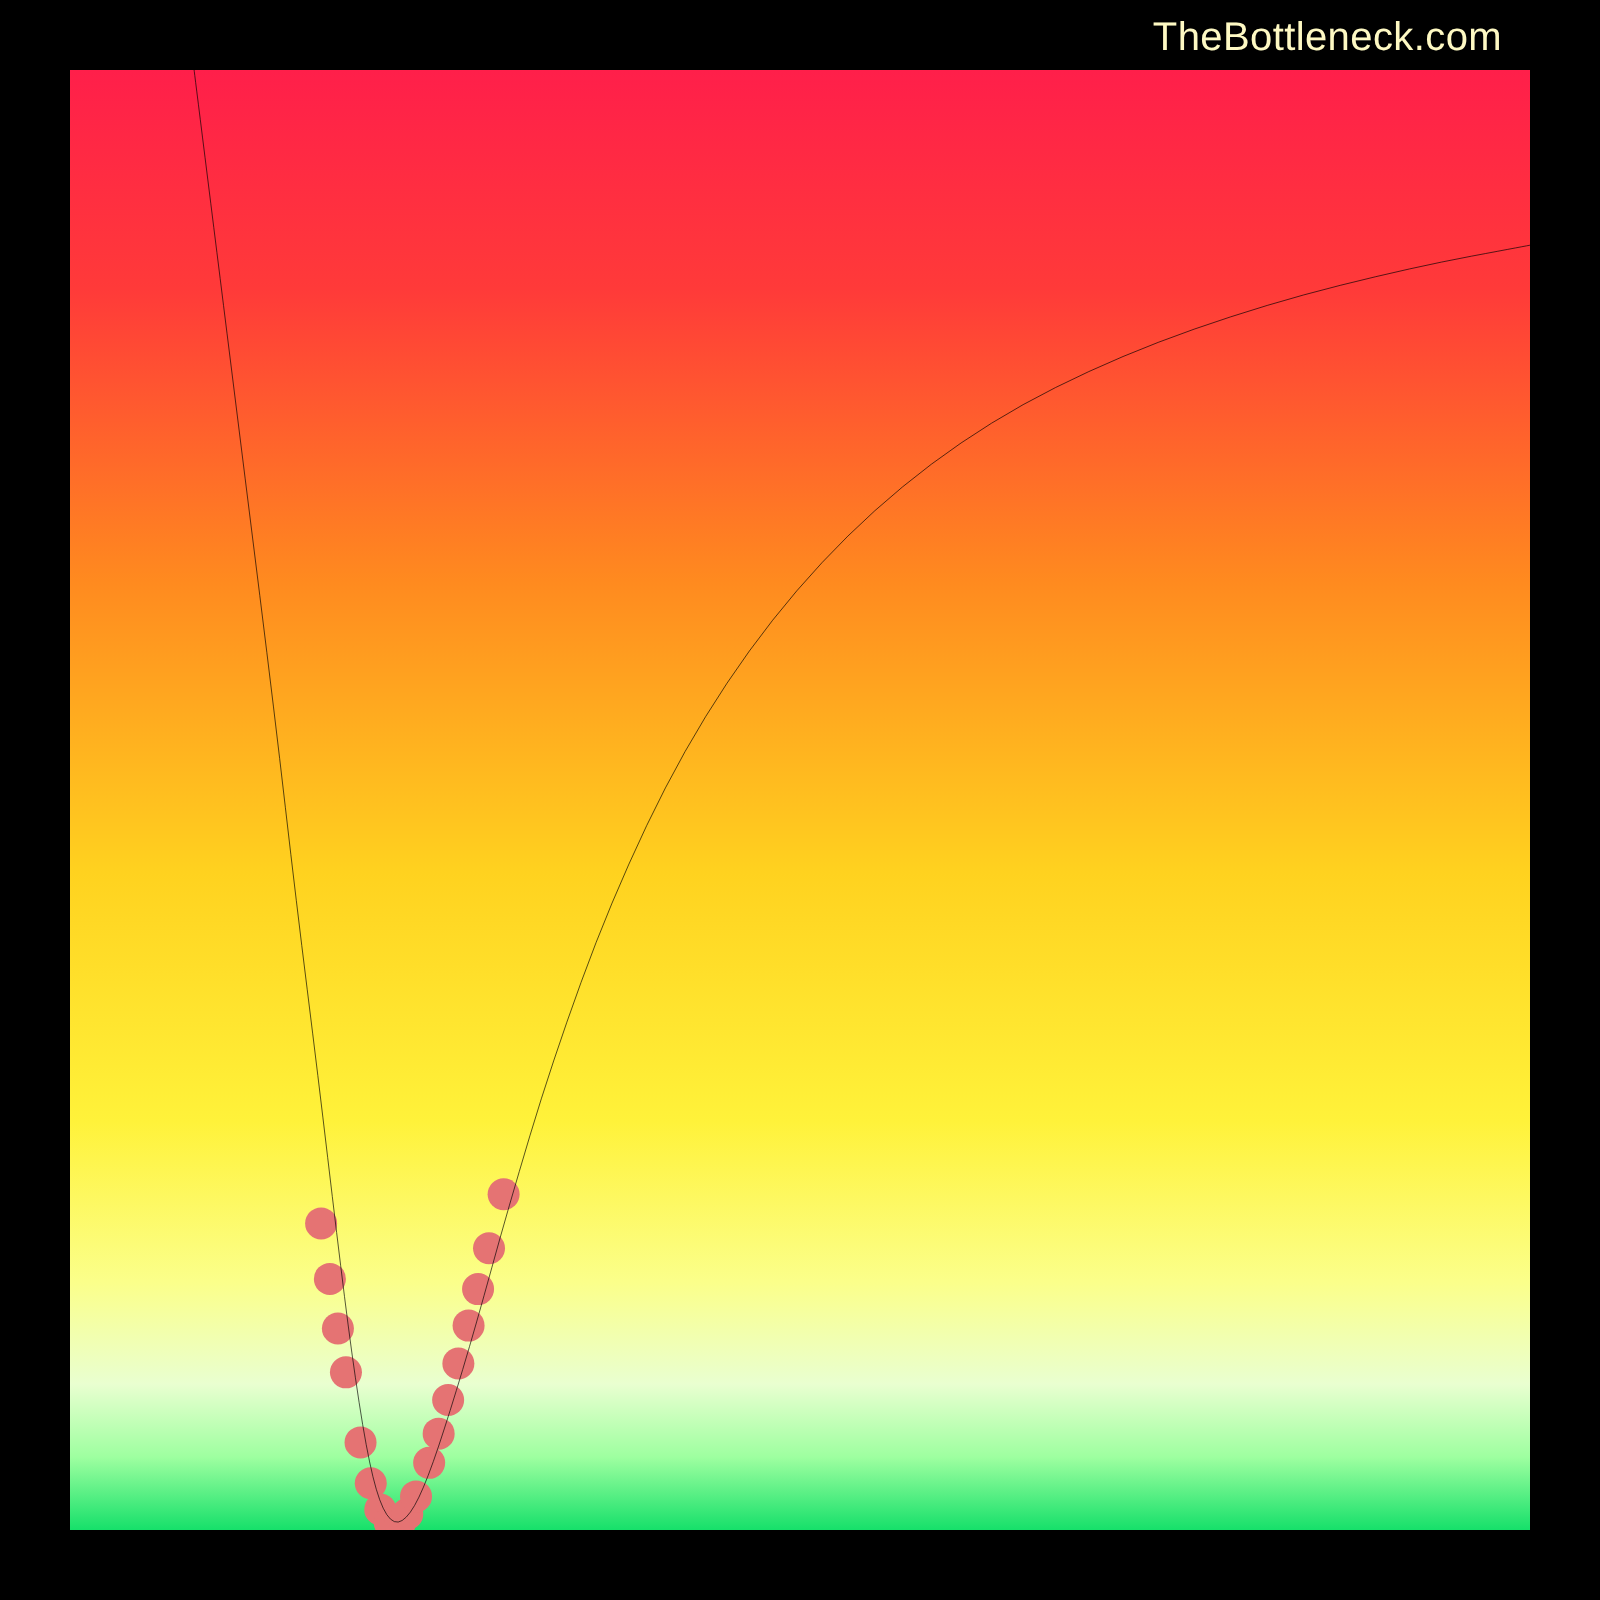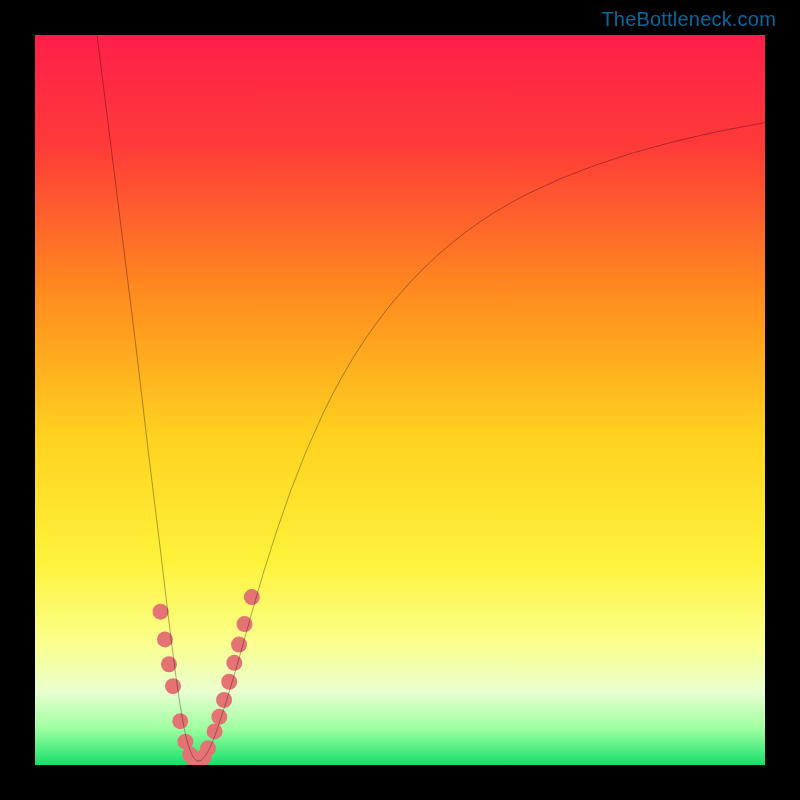--- a/index.html
+++ b/index.html
@@ -29,22 +29,22 @@
     position: absolute;
     inset: 0;
   }
   .curve-svg {
     position: absolute;
     inset: 0;
   }
   .watermark {
     position: absolute;
     top: 8px;
-    right: 24px;
-    color: #0369a1;
+    right: 49px;
+    color: #fef9c3;
     font-size: 20px;
     font-weight: 500;
     letter-spacing: 0.2px;
   }
 </style>
 </head>
 <body>
 
 <div class="outer">
 

